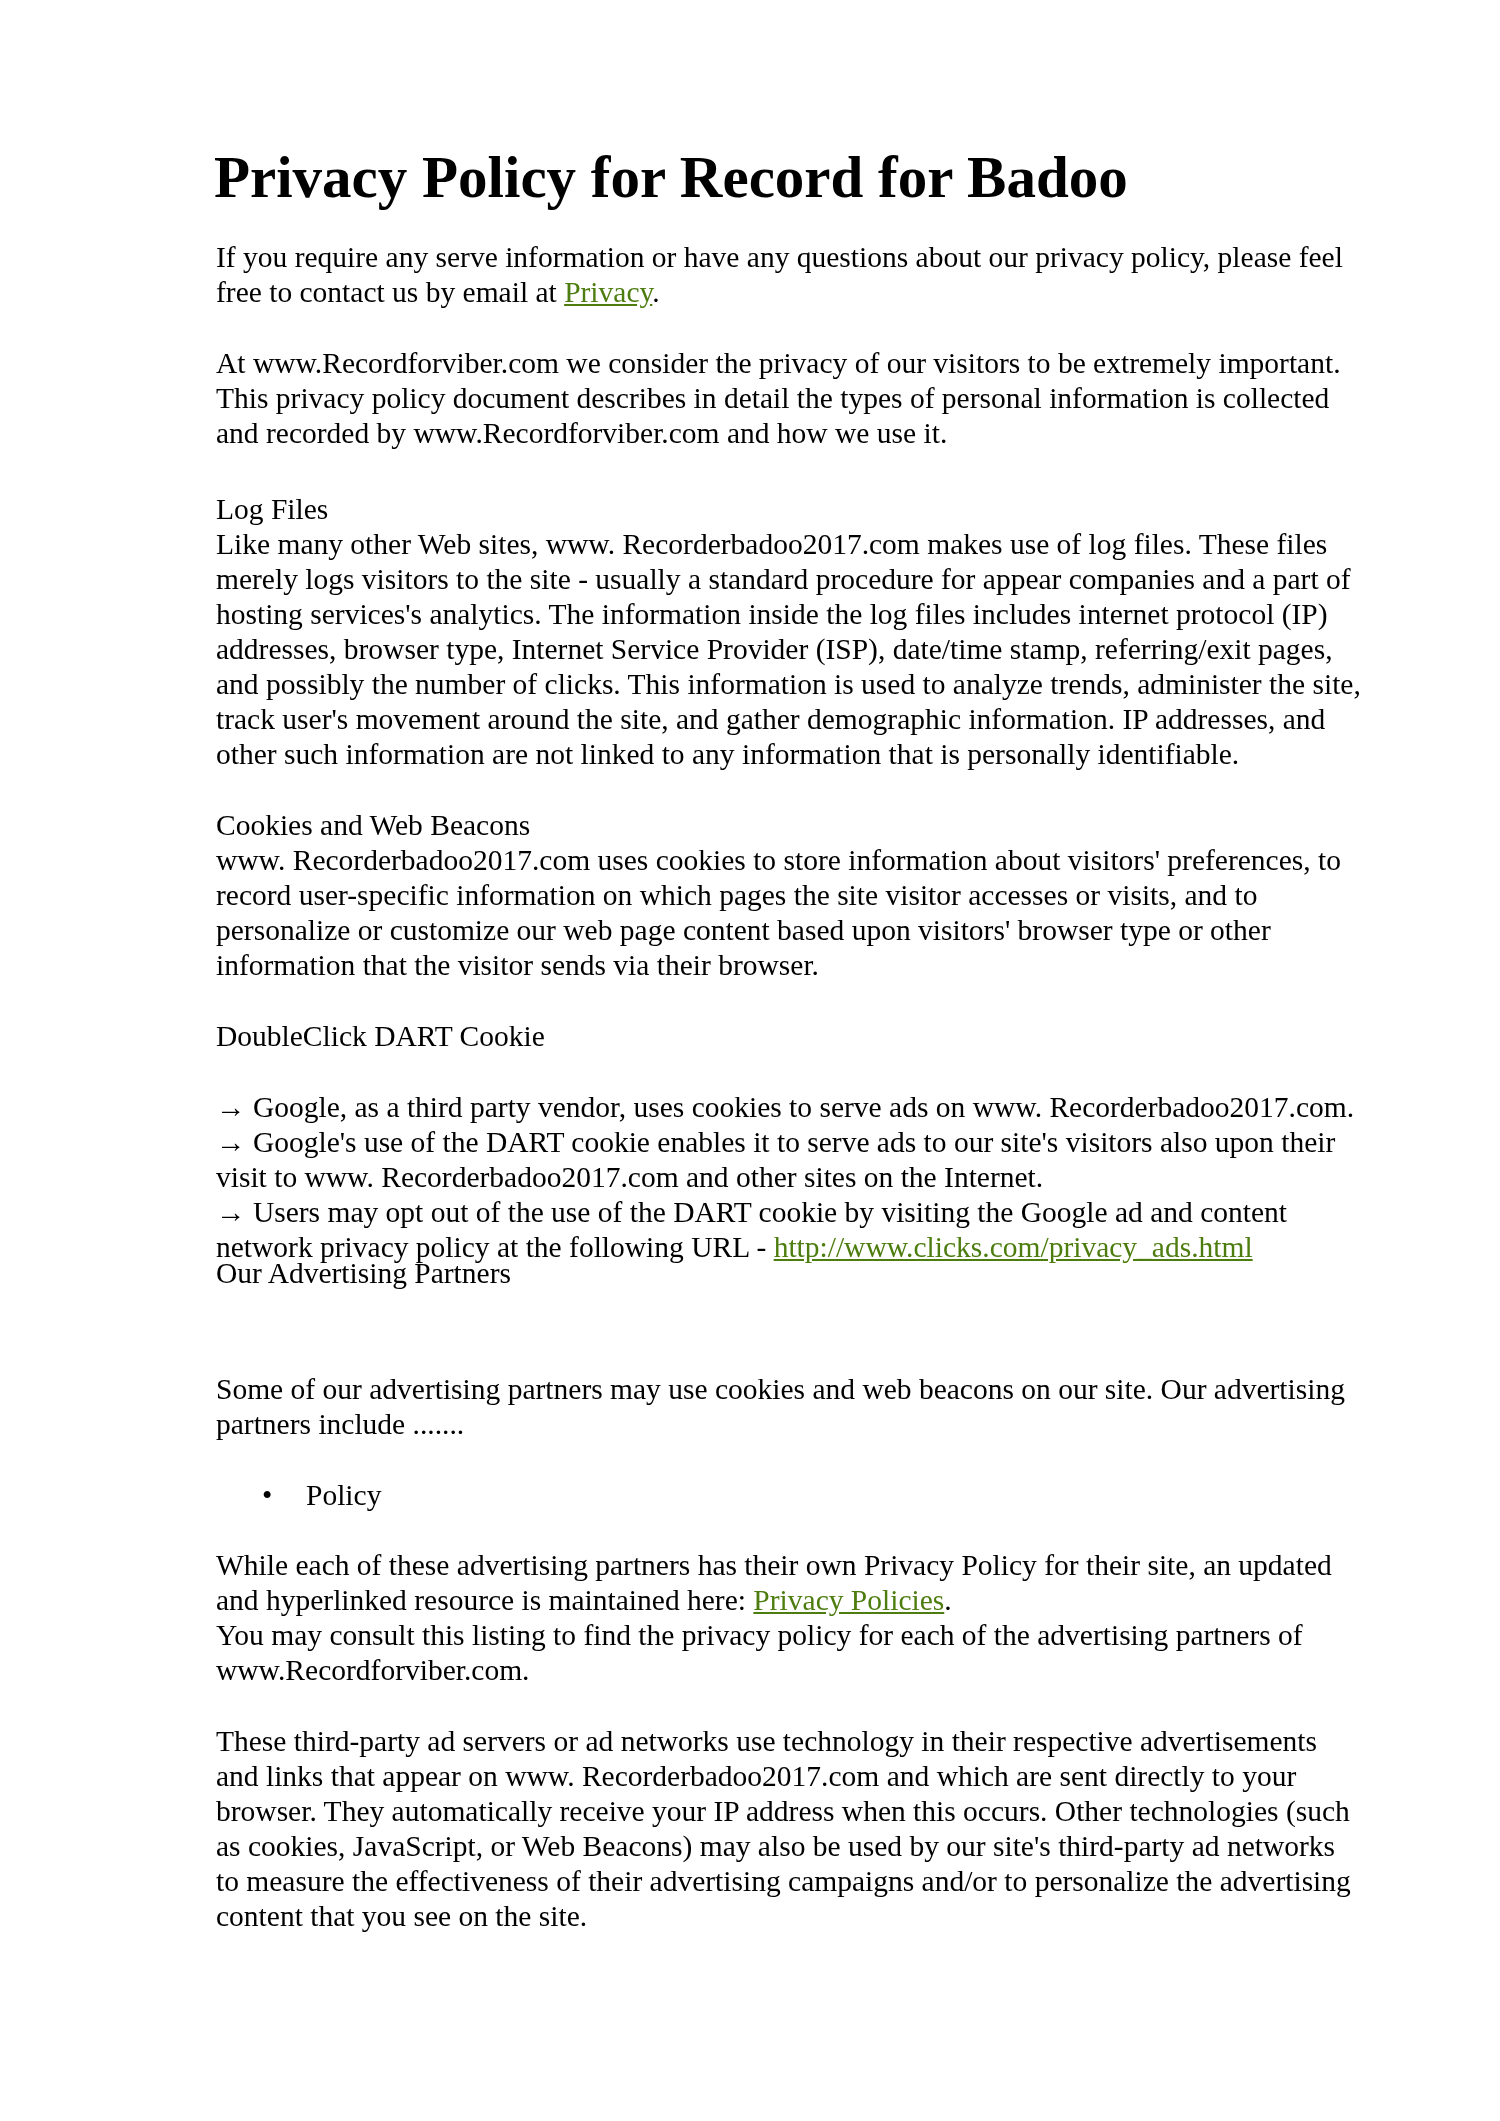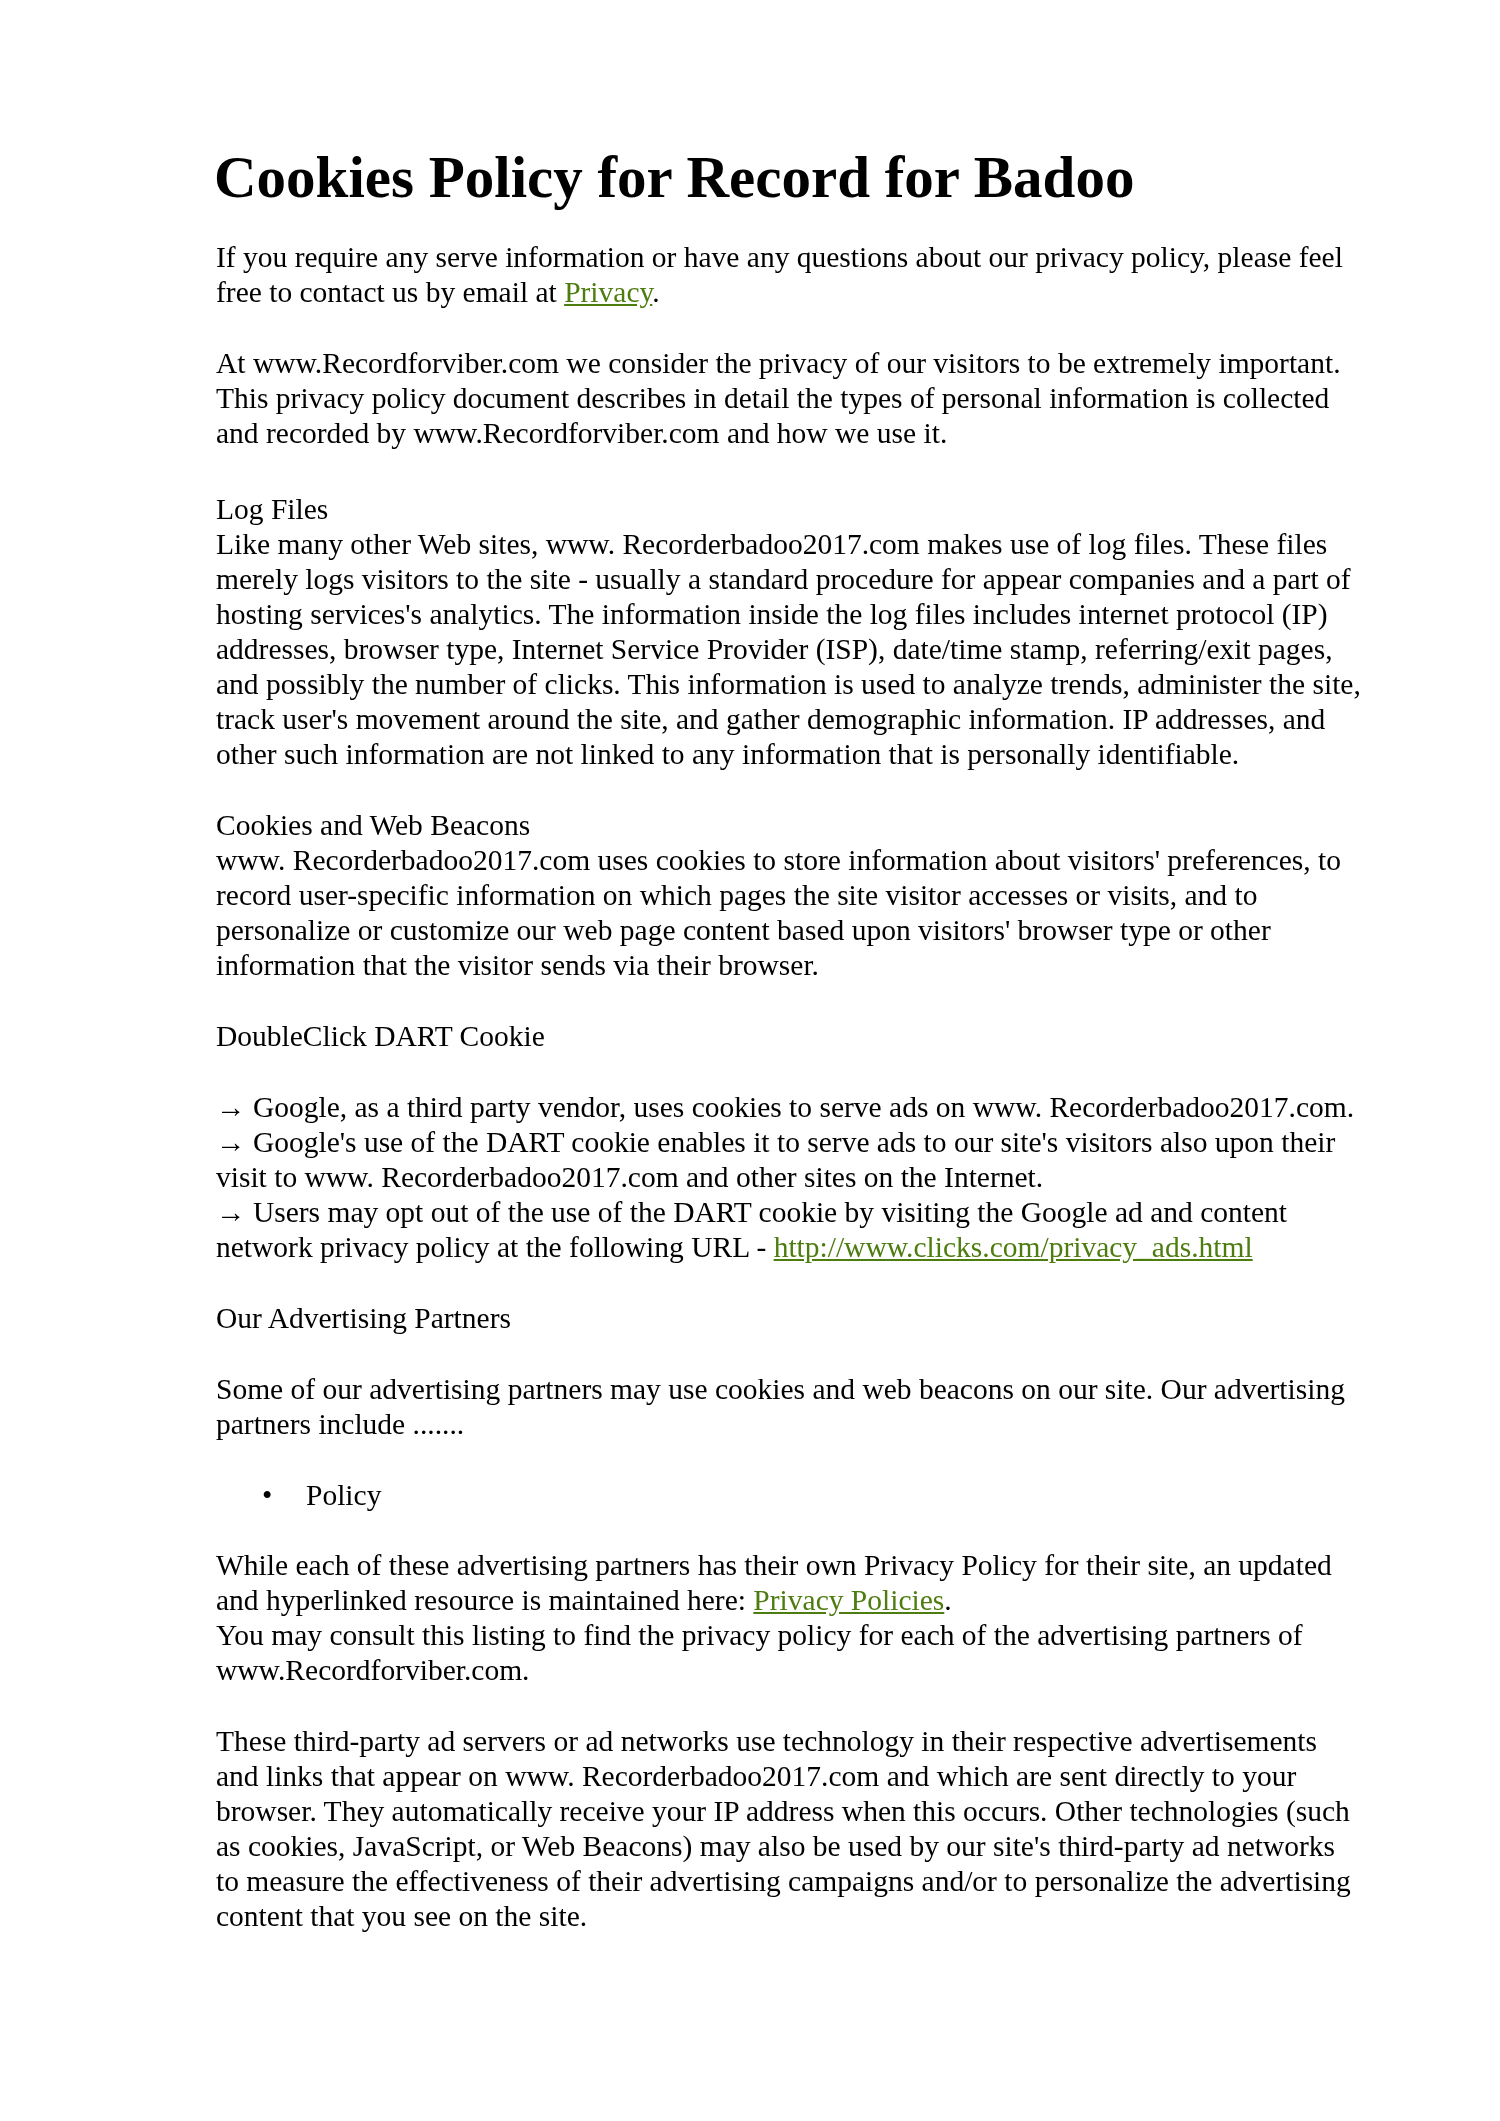--- a/index.html
+++ b/index.html
@@ -8,21 +8,21 @@
   .ln { position:absolute; left:216px; white-space:pre; font-size:29.5px; line-height:35px; }
   .title { position:absolute; left:214px; top:142px; font-size:59px; font-weight:bold; white-space:pre; line-height:70px; }
   .h { font-weight:normal; }
   .it { }
   a { color:#4d7c0f; text-decoration:underline; }
   .bullet { position:absolute; left:262px; font-size:29.5px; line-height:35px; }
 </style>
 </head>
 <body>
 
-<div class="title">Cookies Policy for Record for Badoo</div>
+<div class="title">Privacy Policy for Record for Badoo</div>
 
 <div class="ln" style="top:240px">If you require any serve information or have any questions about our privacy policy, please feel</div>
 <div class="ln" style="top:275px"><span>free to contact us by email at </span><a>Privacy</a><span>.</span></div>
 
 <div class="ln" style="top:346px">At www.Recordforviber.com we consider the privacy of our visitors to be extremely important.</div>
 <div class="ln" style="top:381px">This privacy policy document describes in detail the types of personal information is collected</div>
 <div class="ln" style="top:416px">and recorded by www.Recordforviber.com and how we use it.</div>
 
 <div class="ln h" style="top:492px">Log Files</div>
 <div class="ln" style="top:527px">Like many other Web sites, www. Recorderbadoo2017.com makes use of log files. These files</div>
@@ -39,21 +39,21 @@
 <div class="ln" style="top:913px">personalize or customize our web page content based upon visitors' browser type or other</div>
 <div class="ln" style="top:948px">information that the visitor sends via their browser.</div>
 
 <div class="ln h" style="top:1019px">DoubleClick DART Cookie</div>
 <div class="ln" style="top:1090px">→ Google, as a third party vendor, uses cookies to serve ads on www. Recorderbadoo2017.com.</div>
 <div class="ln" style="top:1125px">→ Google's use of the DART cookie enables it to serve ads to our site's visitors also upon their</div>
 <div class="ln" style="top:1160px">visit to www. Recorderbadoo2017.com and other sites on the Internet.</div>
 <div class="ln" style="top:1195px">→ Users may opt out of the use of the DART cookie by visiting the Google ad and content</div>
 <div class="ln" style="top:1230px"><span>network privacy policy at the following URL - </span><a>http://www.clicks.com/privacy_ads.html</a></div>
 
-<div class="ln h" style="top:1301px">Our Advertising Partners</div>
+<div class="ln h" style="top:1256px">Our Advertising Partners</div>
 <div class="ln" style="top:1372px">Some of our advertising partners may use cookies and web beacons on our site. Our advertising</div>
 <div class="ln" style="top:1407px">partners include .......</div>
 <div class="bullet" style="top:1478px">•</div>
 <div class="ln" style="top:1478px; left:306px">Policy</div>
 
 <div class="ln it" style="top:1548px">While each of these advertising partners has their own Privacy Policy for their site, an updated</div>
 <div class="ln it" style="top:1583px"><span>and hyperlinked resource is maintained here: </span><a>Privacy Policies</a><span>.</span></div>
 <div class="ln it" style="top:1618px">You may consult this listing to find the privacy policy for each of the advertising partners of</div>
 <div class="ln it" style="top:1653px">www.Recordforviber.com.</div>
 

